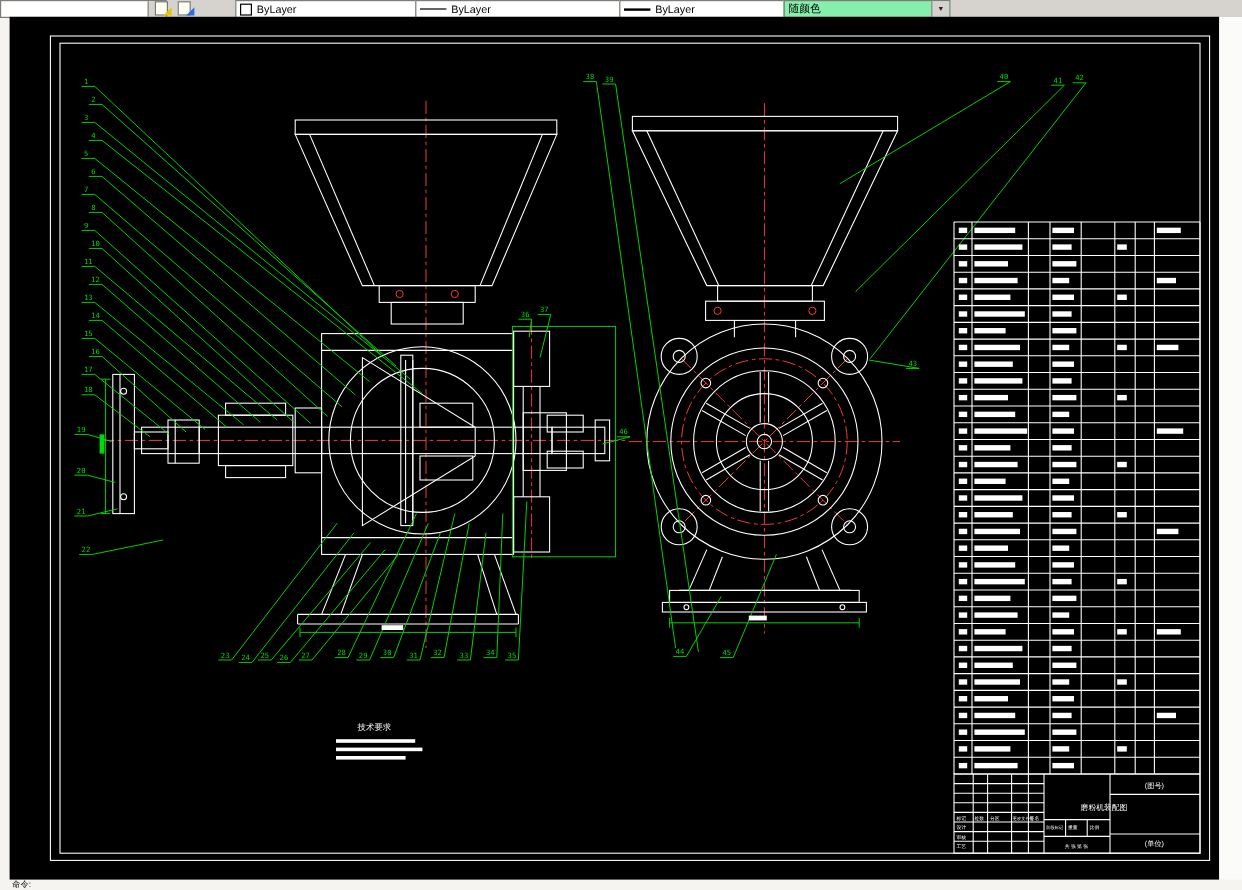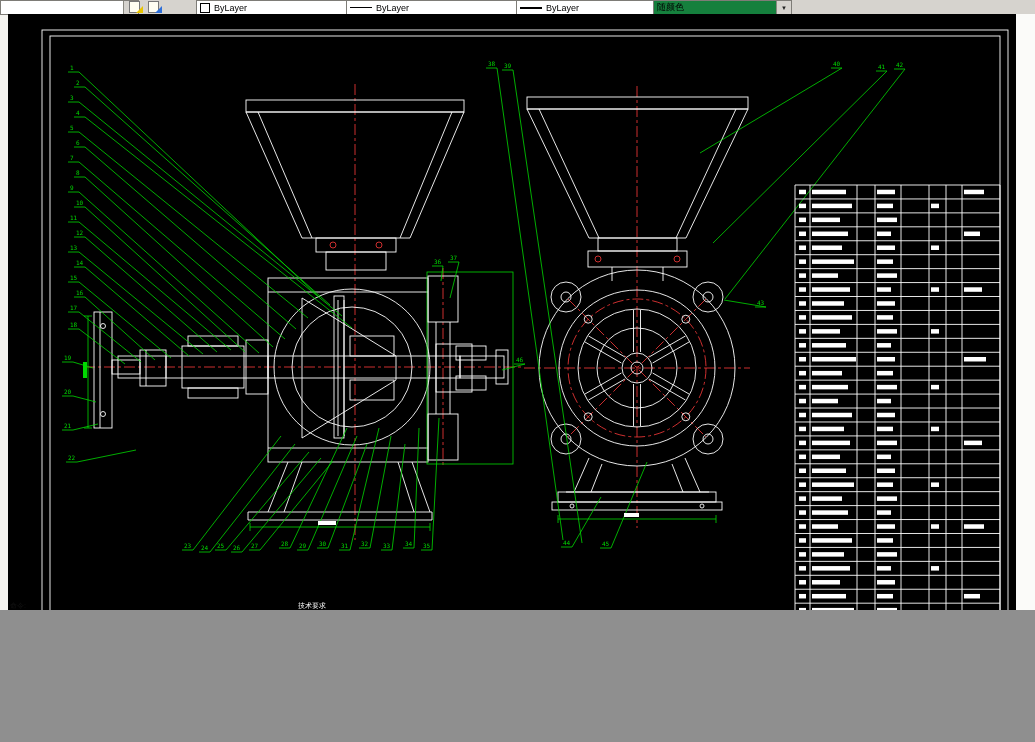--- a/index.html
+++ b/index.html
@@ -1,21 +1,21 @@
 <!DOCTYPE html>
 <html><head>
 <meta charset="utf-8">
 <style>
   html,body{margin:0;padding:0}
   body{font-family:"Liberation Sans",sans-serif;background:#8f8f8f}
-  .window{position:relative;width:1035px;height:610px;background:#f5f4f0;overflow:hidden;margin:0 auto}
+  .window{position:relative;width:1035px;height:742px;background:#f5f4f0;overflow:hidden;margin:0 auto}
   .toolbar{position:absolute;left:0;top:0;width:1035px;height:14px;background:#d6d3ce;border-bottom:1px solid #a8a59e}
   .tb-combo{position:absolute;top:0;height:13px;background:#fff;border:1px solid #7e7c77;font-size:9px;color:#000;display:flex;align-items:center;padding:0 16px 0 3px;gap:4px;white-space:nowrap}
   .tb-combo .arrow{position:absolute;right:0;top:0;bottom:0;width:14px;background:#d6d3ce;border-left:1px solid #8a8881;display:flex;align-items:center;justify-content:center;font-size:6px;color:#222}
-  .tb-combo.disabled{background:#15803d}
+  .tb-combo.disabled{background:#86efac}
   .swatch{display:inline-block;width:8px;height:8px;background:#fff;border:1px solid #000}
   .ltsample{display:inline-block;width:22px;border-top:1px solid #000;height:0}
   .lwsample{display:inline-block;width:22px;border-top:2px solid #000;height:0}
   .tb-icon{position:absolute;top:0;width:16px;height:13px}
   .tb-icon .paper{position:absolute;left:2px;top:1px;width:9px;height:10px;background:#fffef2;border:1px solid #777}
   .tb-icon .tri-y{position:absolute;right:0;bottom:0;width:0;height:0;border-left:7px solid transparent;border-bottom:7px solid #e8c400}
   .tb-icon .tri-b{position:absolute;right:0;bottom:0;width:0;height:0;border-left:7px solid transparent;border-bottom:7px solid #2e6fd8}
   .canvas{position:absolute;left:8px;top:14px;width:1008px;height:719px;background:#000}
   .rstrip{position:absolute;right:0;top:14px;width:19px;height:719px;background:#fbfbf9}
   .statusbar{position:absolute;left:0;bottom:0;width:1035px;height:9px;font-size:7px;line-height:9px;color:#111;padding-left:10px}

